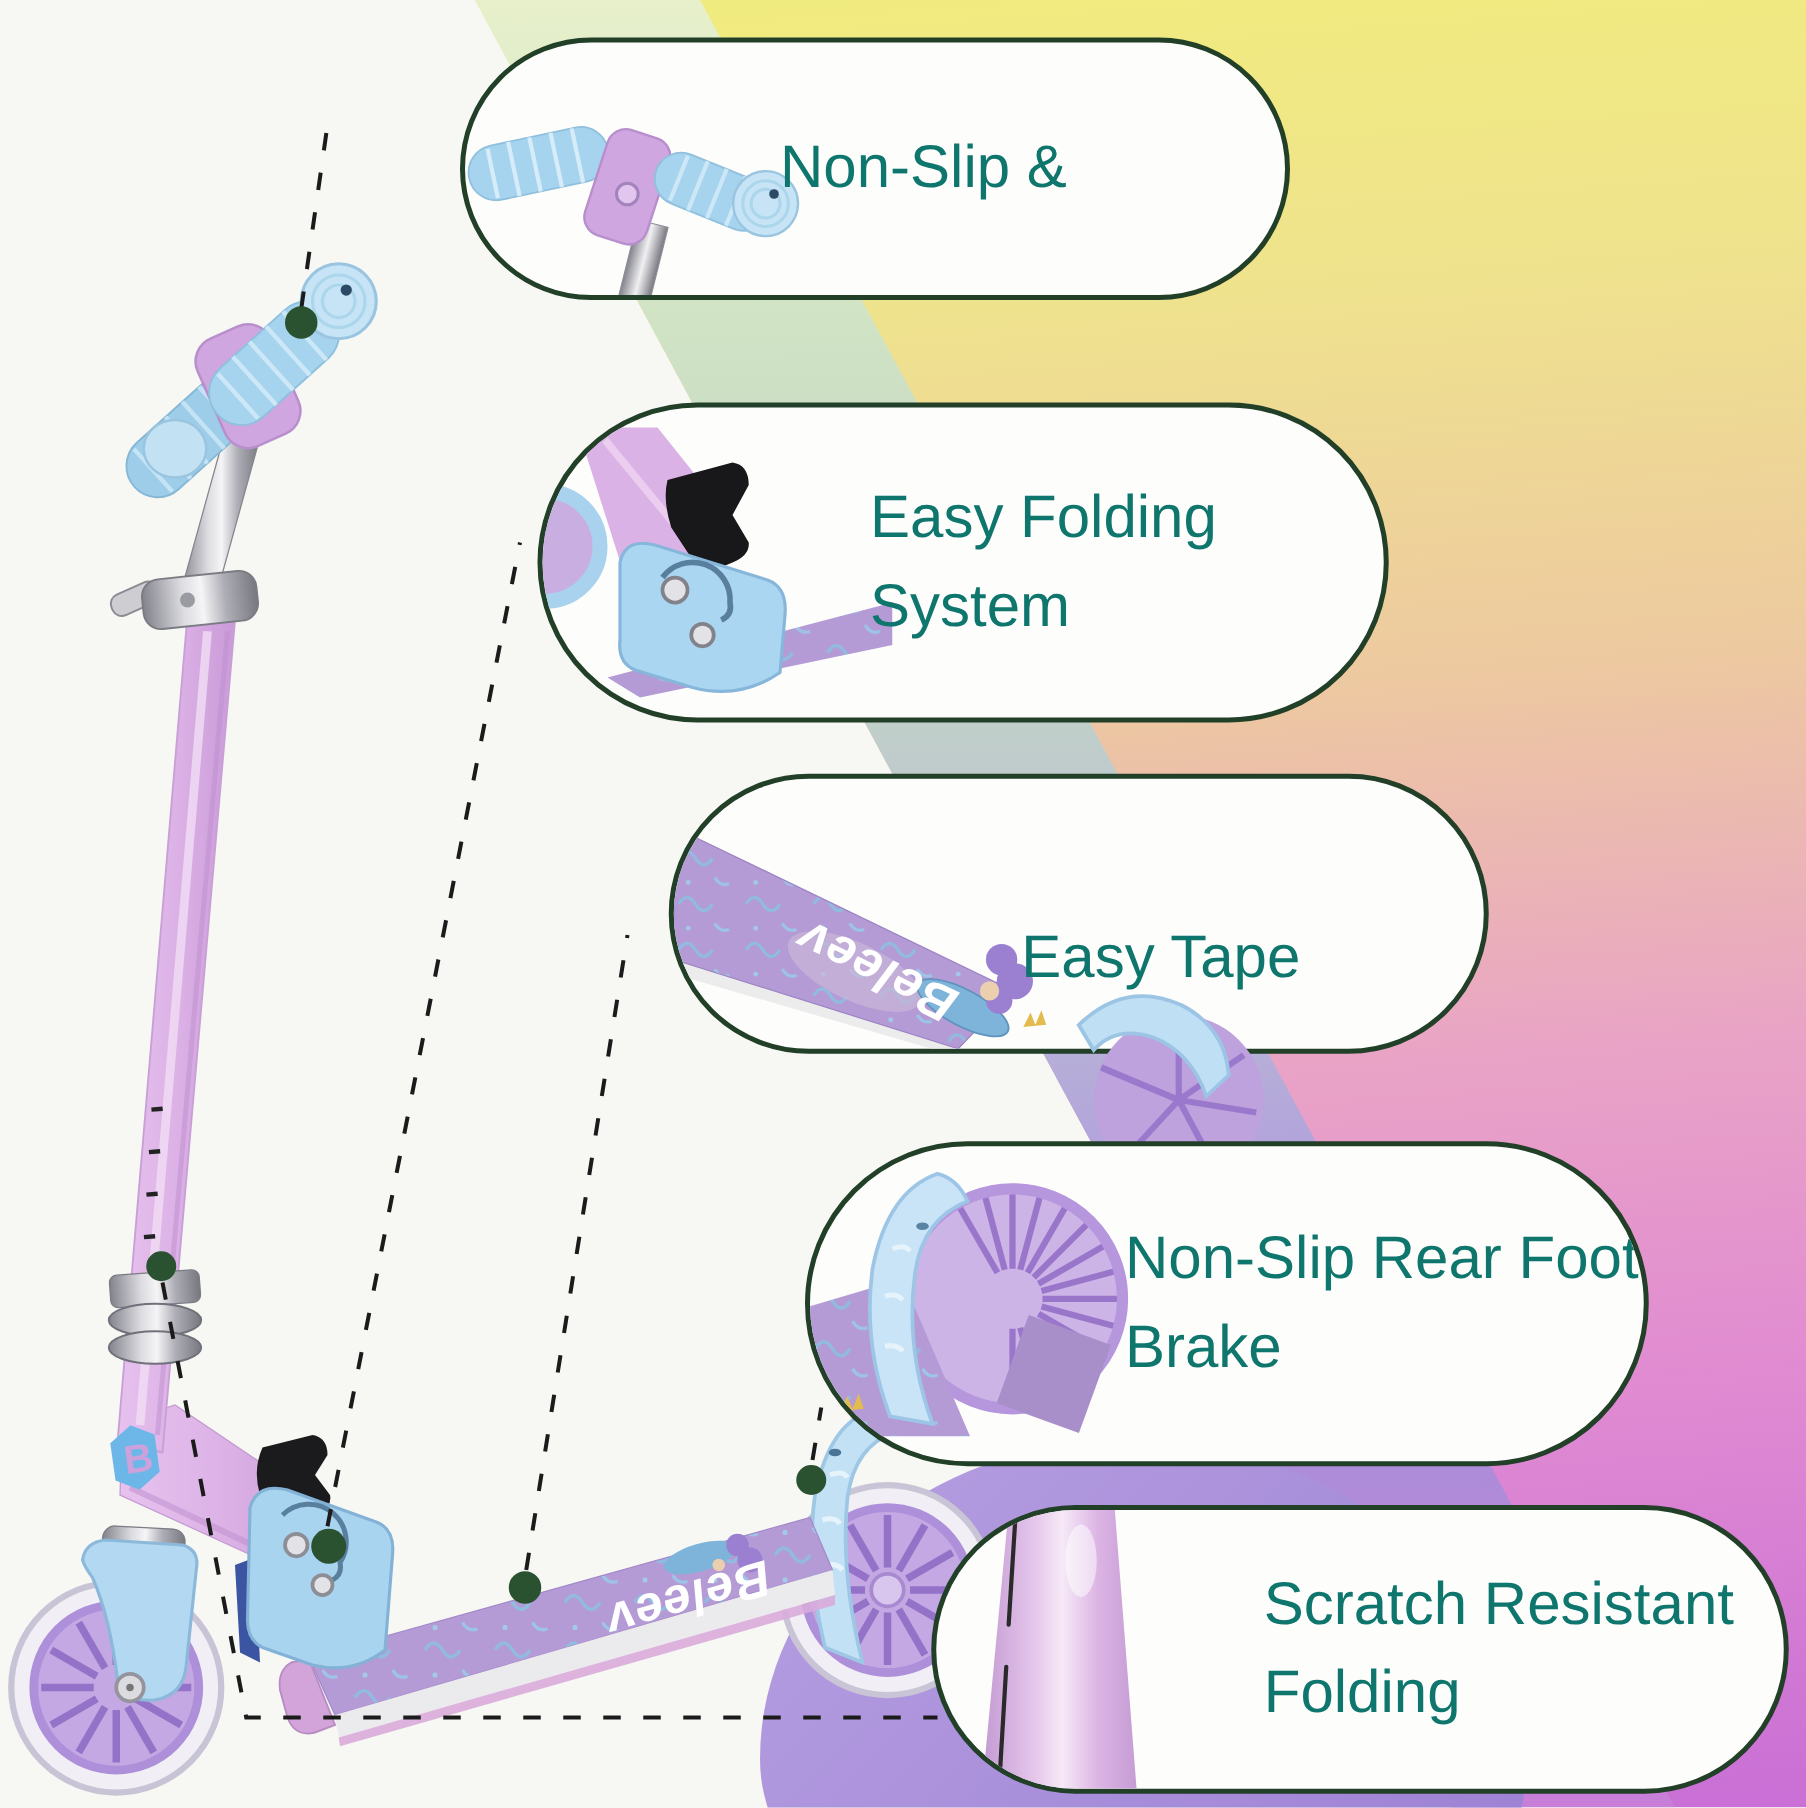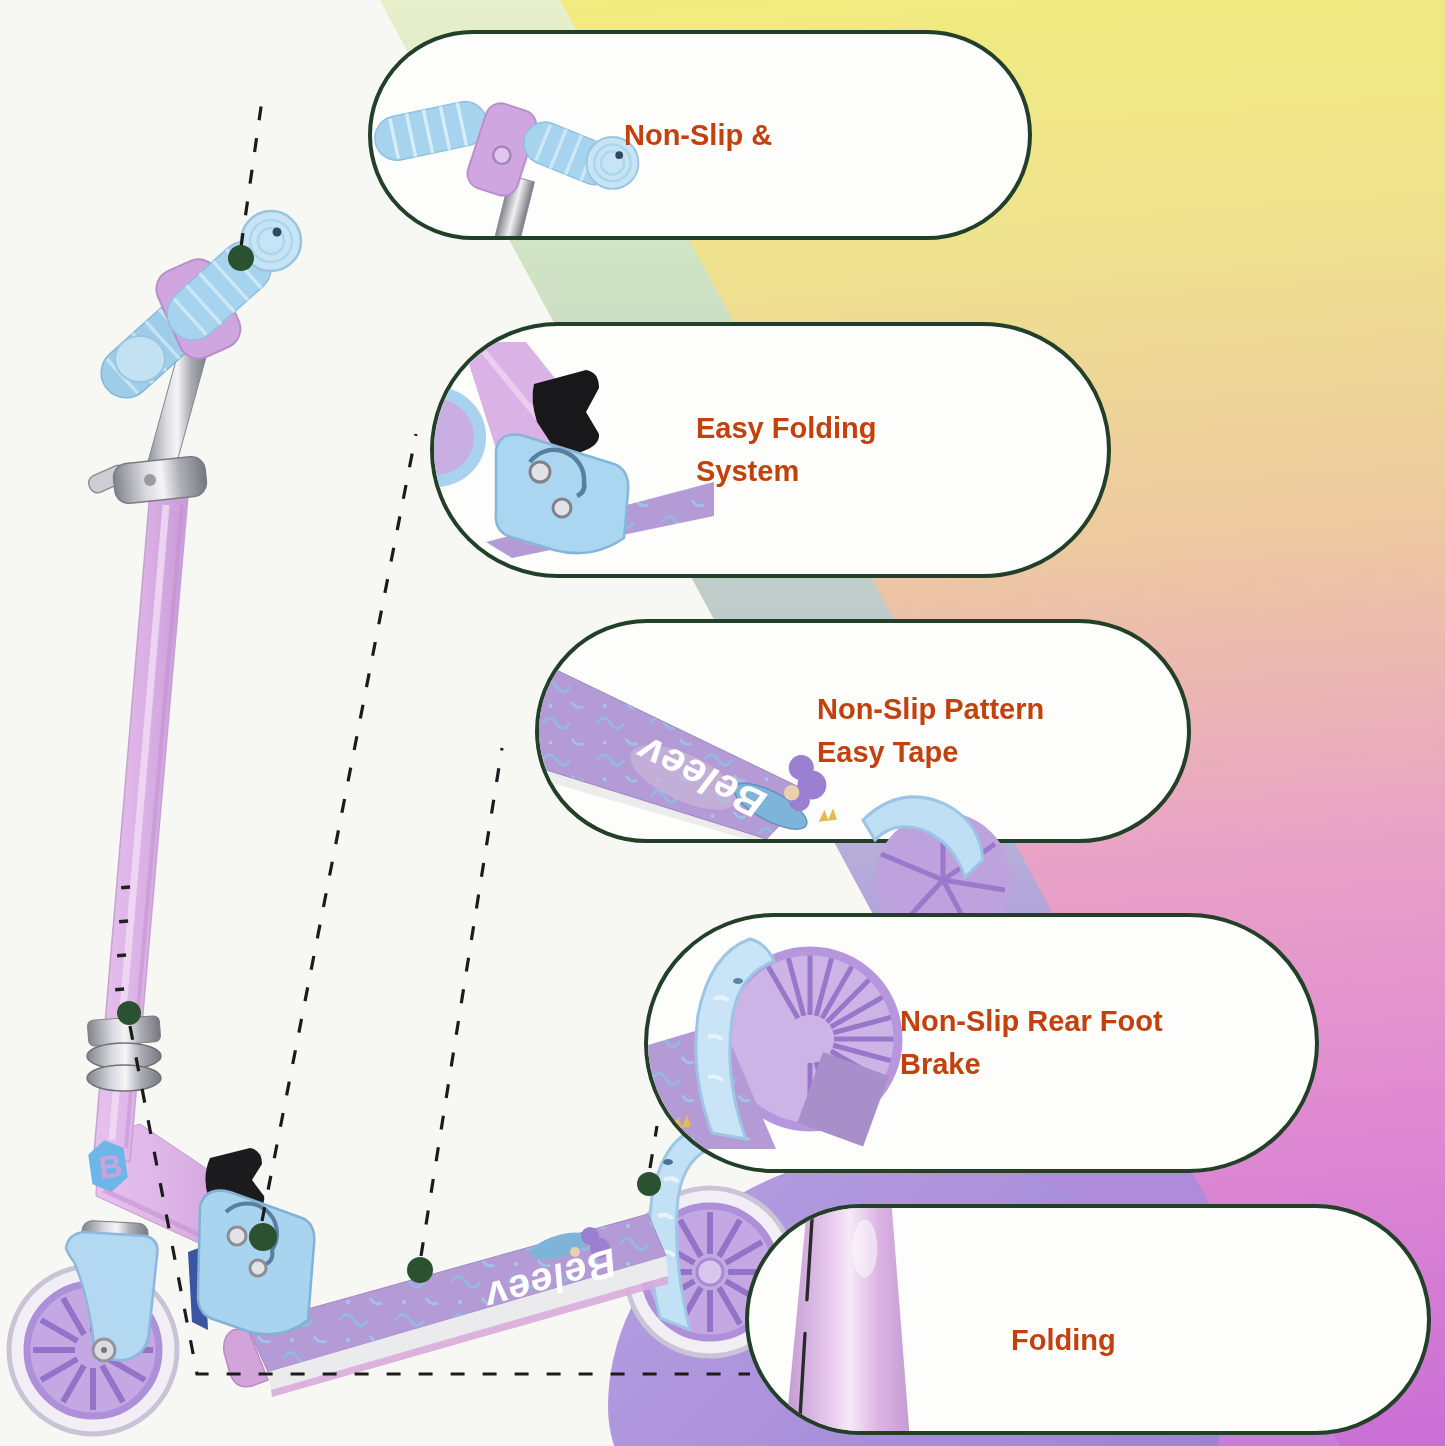--- a/index.html
+++ b/index.html
@@ -10,21 +10,21 @@
            clip-path:polygon(380px 0,1445px 0,1445px 1446px,1160px 1446px);}
   .bg-strip{background:linear-gradient(to bottom,#e7f0cf 0%,#d2e6c8 14%,#c2d8c6 32%,#bac6d2 48%,#b0a5dc 63%,#a78ed9 79%,#c87fd8 100%);
            clip-path:polygon(380px 0,560px 0,1340px 1446px,1160px 1446px);opacity:.95;}
   .bg-blob{position:absolute;left:608px;top:1152px;width:612px;height:440px;
            background:linear-gradient(135deg,#b7a0e2,#9a7ed2);
            border-radius:48% 52% 55% 45% / 58% 62% 38% 42%;}
   .layer{position:absolute;inset:0;width:1445px;height:1446px;}
   .bubble{position:absolute;background:#fdfdfc;border:4px solid #223f28;border-radius:130px;
           overflow:hidden;box-sizing:border-box;}
   .label{position:absolute;top:50%;transform:translateY(-50%);
-         font-weight:bold;font-size:29px;line-height:1.47;color:#c2410c;white-space:nowrap;}
+         font-weight:normal;font-size:48px;line-height:1.47;color:#0f766e;white-space:nowrap;}
   .photo{position:absolute;left:0;top:0;height:100%;}
   .spill{position:absolute;left:845px;top:782px;width:178px;height:152px;}
 </style>
 </head>
 <body>
 
 <div class="bg bg-main"></div>
 <div class="bg bg-strip"></div>
 <div class="bg-blob"></div>
 
@@ -265,21 +265,21 @@
     <ellipse cx="150" cy="160" rx="60" ry="24" fill="#c9b6d8" opacity=".7" transform="rotate(25 150 160)"></ellipse>
     <ellipse cx="240" cy="190" rx="42" ry="15" fill="#7fb4da" stroke="#5d93bd" stroke-width="1.5" transform="rotate(28 240 190)"></ellipse>
     <circle cx="272" cy="150" r="13" fill="#9b7fd0"></circle>
       <circle cx="283" cy="168" r="15" fill="#9b7fd0"></circle>
     <circle cx="270" cy="184" r="11" fill="#9b7fd0"></circle>
       <circle cx="262" cy="176" r="8" fill="#eccfae"></circle>
     <path d="M290,206 l6,-12 4,10 5,-12 4,12 z" fill="#e4bb4e"></path>
     <text transform="translate(238,178) rotate(206)" font-size="42" font-weight="bold" font-style="italic" fill="#ffffff" letter-spacing="1">Beleev</text>
   </svg>
   <div class="label" style="left:278px">
-    <span>Non-Slip Pattern</span><br>
+    <br>
     <span>Easy Tape</span>
   </div>
 </div>
 
 <svg class="spill" viewBox="0 0 178 152">
   <circle cx="98" cy="98" r="68" fill="#bda2de"></circle>
   <g stroke="#9a78cc" stroke-width="5">
     <line x1="98" y1="98" x2="98" y2="36"></line>
       <line x1="98" y1="98" x2="150" y2="62"></line>
     <line x1="98" y1="98" x2="160" y2="108"></line>
@@ -341,16 +341,16 @@
       <stop offset=".52" stop-color="#f6e9f7"></stop>
           <stop offset=".75" stop-color="#dcb4e4"></stop>
       <stop offset="1" stop-color="#c59cd4"></stop>
     </linearGradient>
       </defs>
     <polygon points="60,0 148,0 166,231 38,231" fill="url(#tubeG)"></polygon>
     <path d="M66,0 L60,95 M58,130 L52,231" stroke="#2a2a2a" stroke-width="3.5" stroke-linecap="round"></path>
     <ellipse cx="120" cy="42" rx="13" ry="30" fill="#ffffff" opacity=".5"></ellipse>
   </svg>
   <div class="label" style="left:262px">
-    <br>
+    <span>Scratch Resistant</span><br>
     <span>Folding</span>
   </div>
 </div>
 
 </body></html>

